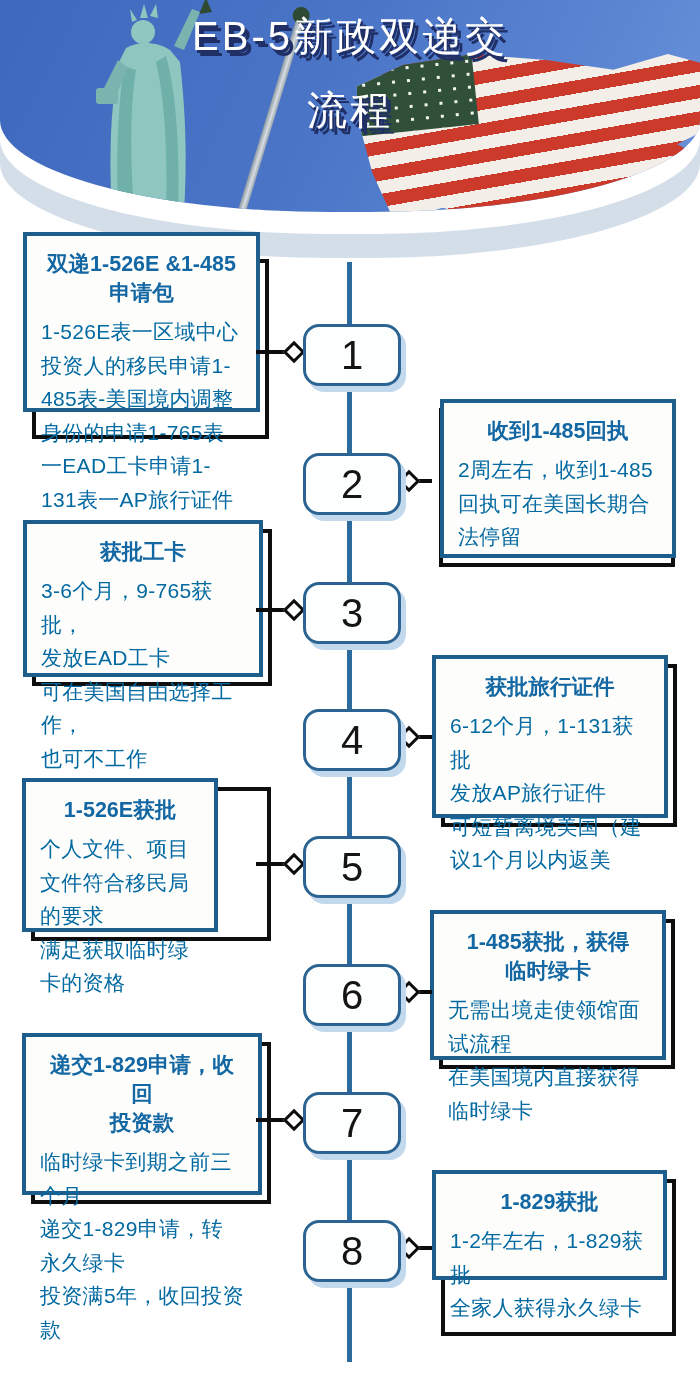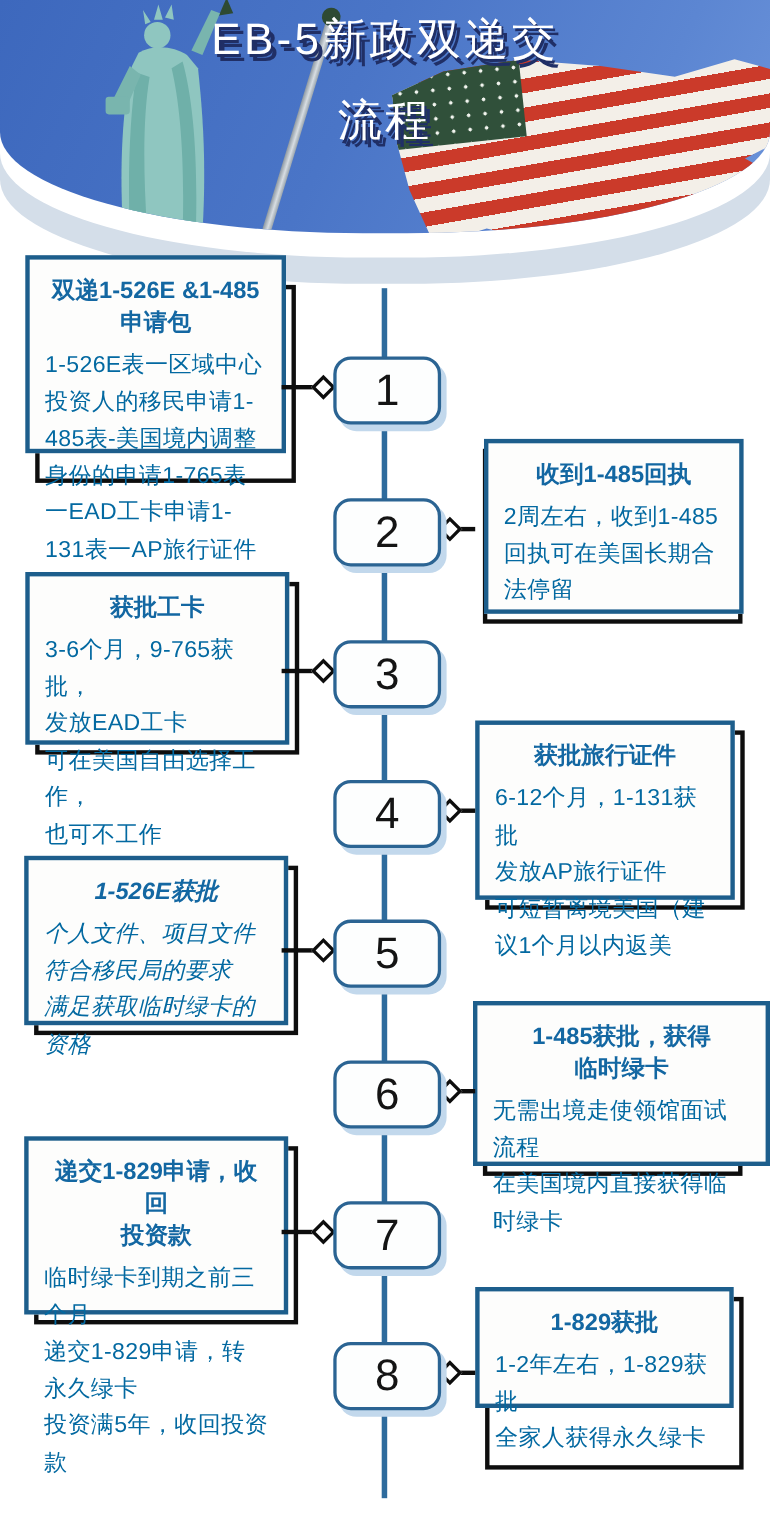--- a/index.html
+++ b/index.html
@@ -92,22 +92,22 @@
     line-height:1.35;white-space:pre-line;margin:4px 0 7px 0;
   }
   .box-body{
     color:#0369a1;font-size:21px;line-height:1.6;white-space:pre-line;
     letter-spacing:0.3px;
   }
   .x1{left:23px; top:232px; width:237px;height:180px;}
   .x2{left:440px;top:399px; width:236px;height:159px;}
   .x3{left:23px; top:520px; width:240px;height:157px;}
   .x4{left:432px;top:655px; width:236px;height:163px;}
-  .x5{left:22px; top:778px; width:240px;height:154px;font-style:italic;}
-  .x6{left:430px;top:910px; width:270px;height:150px;}
+  .x5{left:22px; top:778px; width:196px;height:154px;}
+  .x6{left:430px;top:910px; width:236px;height:150px;}
   .x7{left:22px; top:1033px;width:240px;height:162px;}
   .x8{left:432px;top:1170px;width:235px;height:110px;}
   .f1{left:32px; top:259px; width:237px;height:180px;}
   .f2{left:439px;top:408px; width:236px;height:159px;}
   .f3{left:32px; top:529px; width:240px;height:157px;}
   .f4{left:441px;top:664px; width:236px;height:163px;}
   .f5{left:31px; top:787px; width:240px;height:154px;}
   .f6{left:439px;top:919px; width:236px;height:150px;}
   .f7{left:31px; top:1042px;width:240px;height:162px;}
   .f8{left:441px;top:1179px;width:235px;height:157px;}

